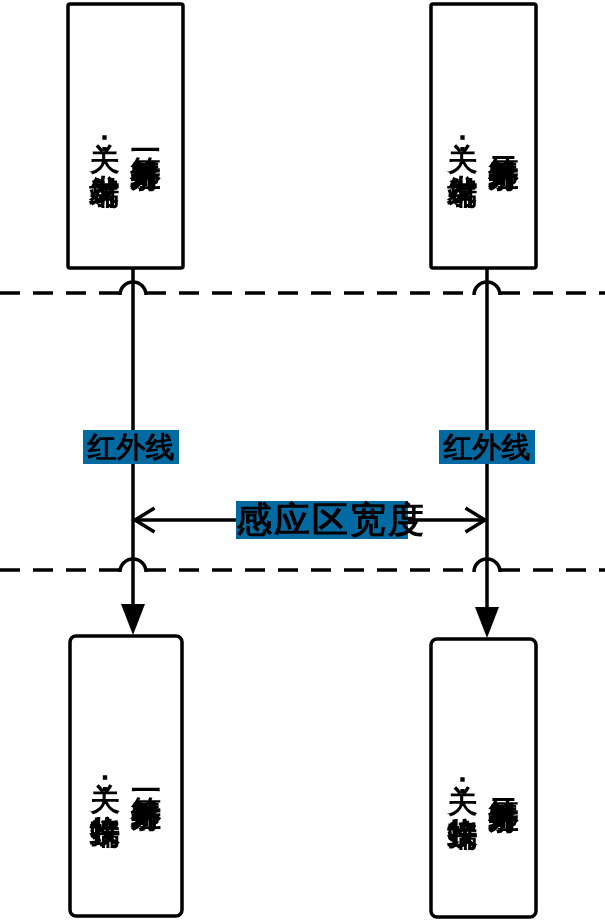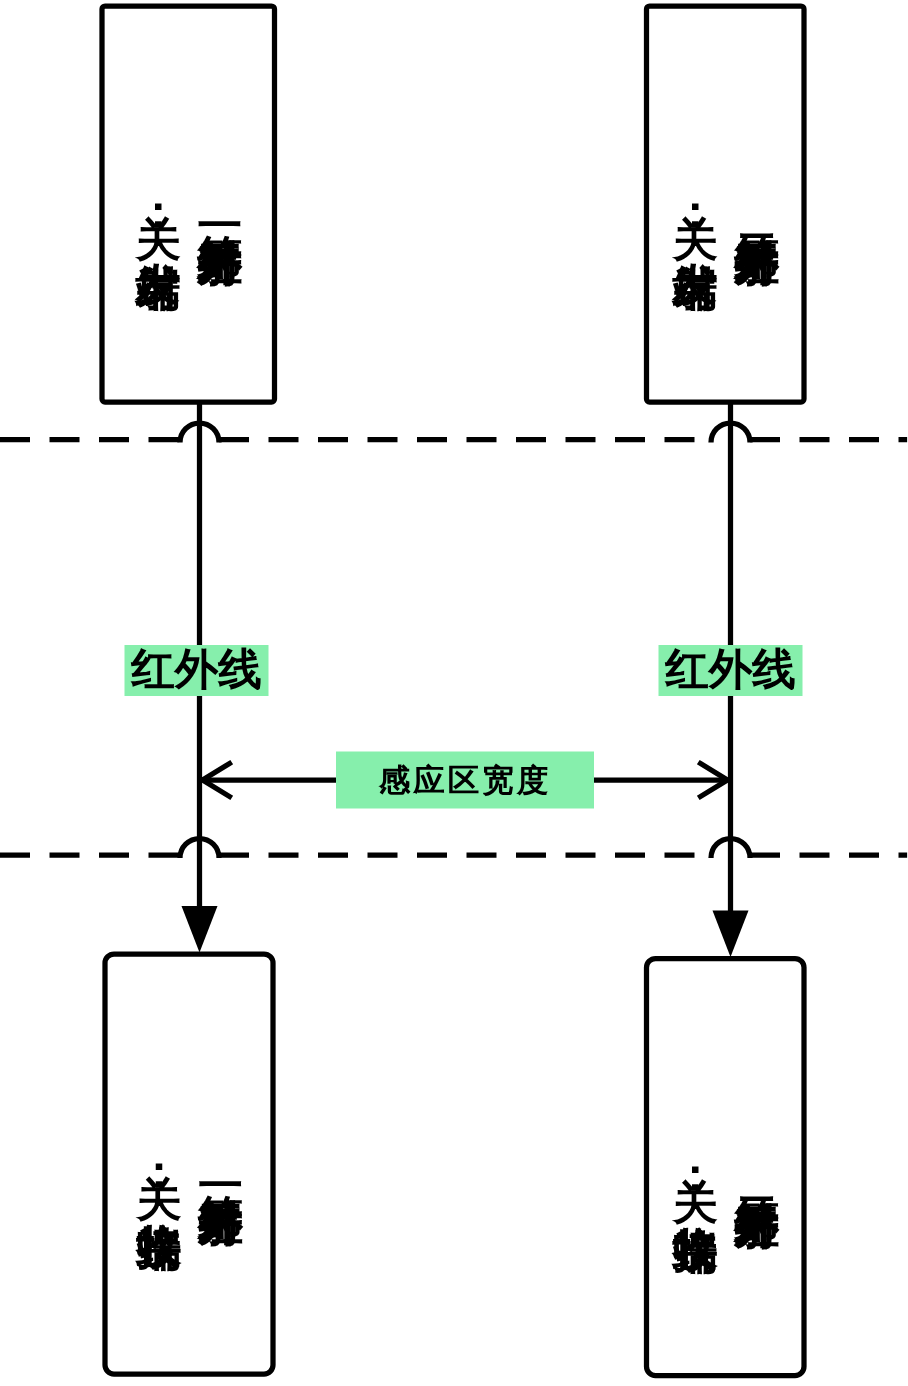--- a/index.html
+++ b/index.html
@@ -17,27 +17,27 @@
   .tri{fill:#000000;stroke:none;}
   .box-label{
     position:absolute;display:flex;align-items:center;justify-content:center;
   }
   .vtext{
     writing-mode:vertical-rl;text-orientation:upright;
     font-size:30px;line-height:41px;font-weight:bold;letter-spacing:1px;
   }
   .vcol{text-align:center;}
   .flabel{
-    position:absolute;background:#86efac;font-weight:bold;text-align:center;
+    position:absolute;background:#0369a1;font-weight:bold;text-align:center;
     white-space:nowrap;
   }
   .ir-label{width:96px;height:34px;line-height:34px;font-size:29px;}
   #lbl-ir-left{left:83px;top:430px;}
   #lbl-ir-right{left:439px;top:430px;}
-  #lbl-zone{left:224px;top:501px;width:172px;height:38px;line-height:38px;font-size:21px;letter-spacing:2px;}
+  #lbl-zone{left:236px;top:501px;width:172px;height:38px;line-height:38px;font-size:36px;letter-spacing:2px;}
   #box-label-t1{left:68px;top:4px;width:115px;height:264px;}
   #box-label-t2{left:431px;top:4px;width:105px;height:264px;}
   #box-label-r1{left:70px;top:636px;width:112px;height:280px;}
   #box-label-r2{left:431px;top:639px;width:105px;height:278px;}
 </style>
 </head>
 <body>
 
 <div class="stage">
 

